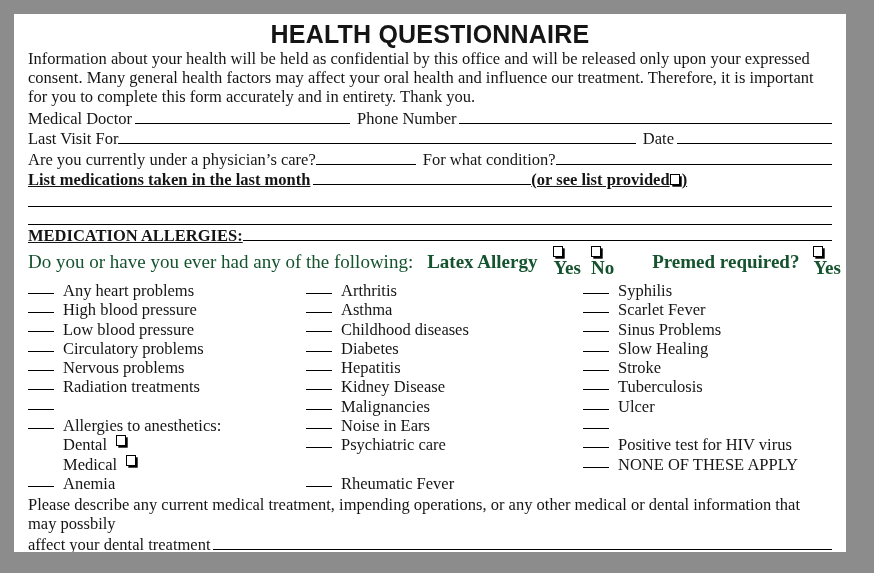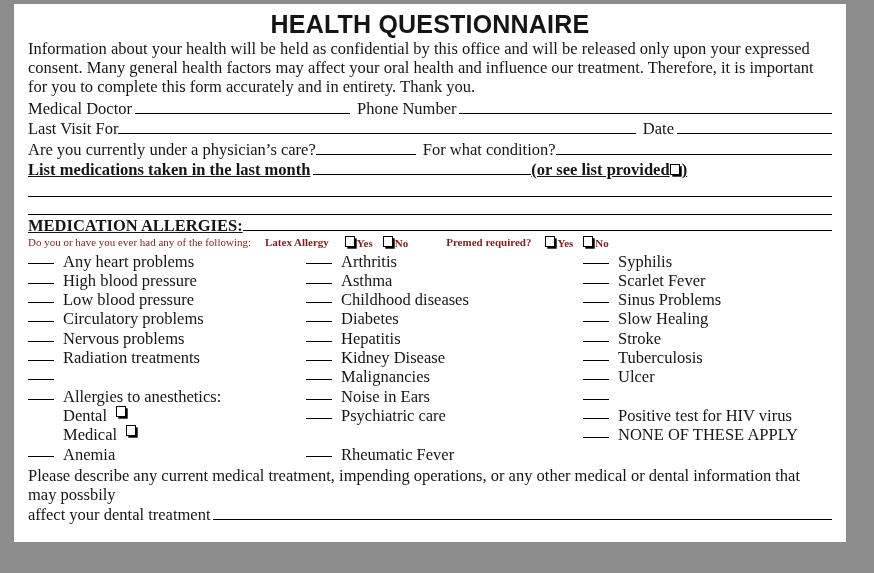--- a/index.html
+++ b/index.html
@@ -11,21 +11,21 @@
     height: 573px;
     background: #8c8c8c;
     font-family: "Liberation Serif", serif;
     overflow: hidden;
   }
 
   
   #page {
     position: absolute;
     left: 14px;
-    top: 4px;
+    top: 14px;
     width: 832px;
     height: 538px;
     background: #ffffff;
     box-sizing: border-box;
     padding: 6px 14px 0 14px;
     overflow: hidden;
   }
 
   
   .title {
@@ -92,27 +92,27 @@
     box-shadow: 2px 2px 0 -0.3px #000;
     vertical-align: -1px;
     margin: 0 2px 0 0;
     box-sizing: border-box;
   }
 
   
   .allergy-head {
     display: flex;
     align-items: center;
-    font-size: 11px;
+    font-size: 19px;
     line-height: 1.17;
     white-space: nowrap;
-    color: #7f1d1d;
+    color: #14532d;
   }
   .allergy-head .q { flex: 0 0 auto; }
-  .yn { display: inline-flex; align-items: baseline; font-weight: bold; }
+  .yn { display: inline-flex; align-items: baseline; font-weight: bold; flex-direction: column; }
   .yn span.t { margin-right: 10px; }
 
   
   .cols {
     display: flex;
     margin-top: 2px;
     font-size: 16.5px;
     line-height: 1.168;
     color: #151515;
   }

